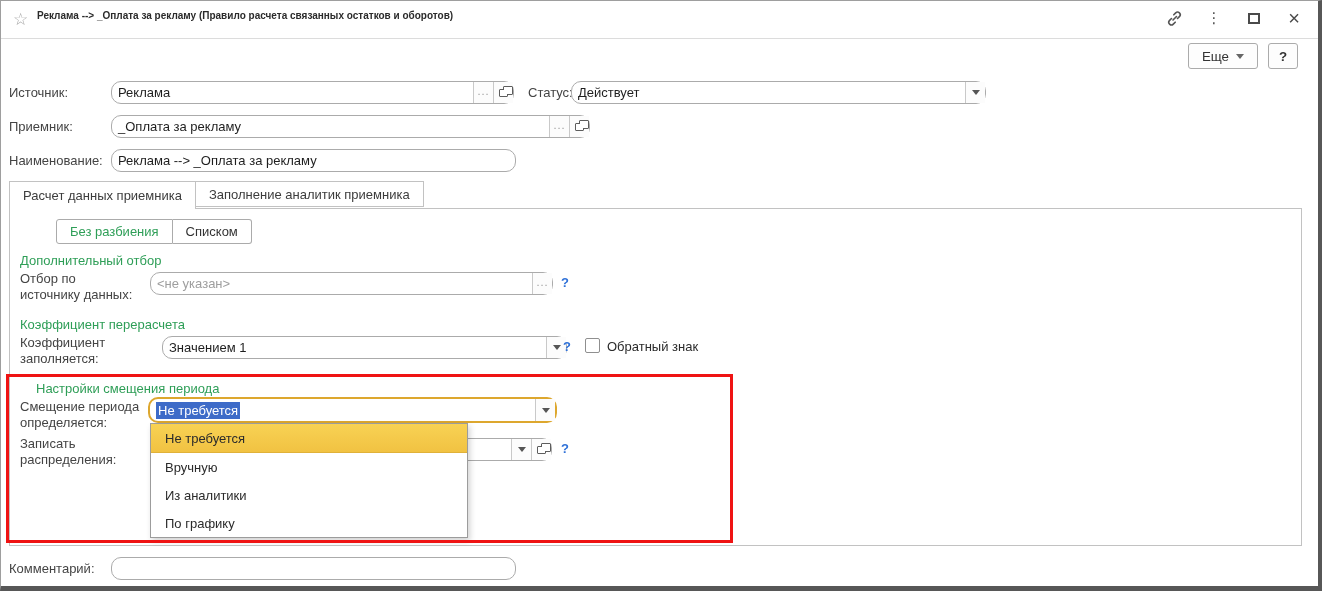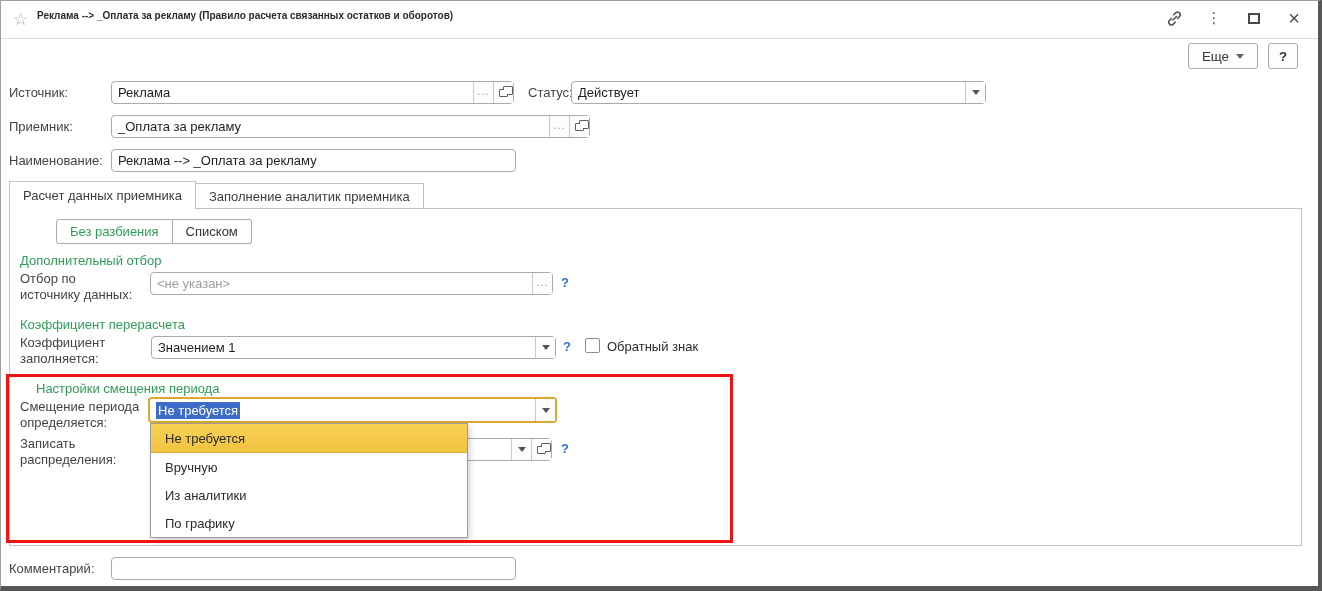--- a/index.html
+++ b/index.html
@@ -26,36 +26,36 @@
          border:1px solid #ababab; border-radius:3px; background:#fdfdfd; color:#333;
          padding:0 13px; cursor:pointer; white-space:nowrap; }
   .btn-primary { background:linear-gradient(#fadd52,#f2cb3e); border-color:#bd9b21; font-weight:bold; color:#3a3000; }
   .cmdbar-left { position:absolute; left:8px; top:42px; display:flex; gap:8px; }
   .cmdbar-right { position:absolute; right:20px; top:42px; display:flex; gap:10px; }
   .btn .carr { margin-left:7px; width:0; height:0; border-left:4px solid transparent; border-right:4px solid transparent; border-top:5px solid #666; }
 
   
   .lbl { position:absolute; color:#444; white-space:nowrap; }
   .field { position:absolute; display:flex; align-items:stretch; height:23px;
-           border:1px solid #ababab; border-radius:4px; background:#fff; }
+           border:1px solid #ababab; border-radius:10px; background:#fff; }
   .field .txt { flex:1; display:flex; align-items:center; padding:0 6px; color:#1e1e1e; overflow:hidden; white-space:nowrap; }
   .field .ph { color:#9e9e9e; }
   .fbtn { width:20px; display:flex; align-items:center; justify-content:center;
           border-left:1px solid #c9c9c9; background:#fcfcfc; cursor:pointer; color:#8a8a8a; }
   .fbtn .dots { font-size:11px; color:#9a9a9a; letter-spacing:1px; margin-top:-4px; }
   .tri { width:0; height:0; border-left:4px solid transparent; border-right:4px solid transparent; border-top:5px solid #555; }
   .open-ic { position:relative; width:9px; height:8px; border:1px solid #5d5d5d; background:#fff; border-radius:1px; }
   .open-ic::before { content:""; position:absolute; top:-4px; left:3px; width:8px; height:7px;
                      border:1px solid #5d5d5d; border-radius:1px; background:#fff; }
   .open-ic::after { content:""; position:absolute; top:0px; left:0px; width:7px; height:6px; background:#fff; }
 
   .help-link { position:absolute; color:#2f71d8; font-weight:bold; cursor:pointer; }
 
   
-  .tabs { position:absolute; left:8px; top:180px; display:flex; align-items:flex-end; z-index:2; }
+  .tabs { position:absolute; left:8px; top:180px; display:flex; align-items:flex-start; z-index:2; }
   .tab { display:flex; align-items:center; padding:0 13px; border:1px solid #c2c2c2; background:#fff;
          cursor:pointer; white-space:nowrap; color:#3c3c3c; }
   .tab.active { height:28px; border-bottom:none; position:relative; z-index:3; }
   .tab.inactive { height:26px; border-left:none; margin-bottom:0px; }
 
   .panel { position:absolute; left:8px; top:207px; width:1293px; height:338px;
            border:1px solid #c2c2c2; background:#fff; }
 
   
   .seg { position:absolute; left:10px; top:10px; display:flex; }
@@ -167,21 +167,21 @@
       <span class="txt ph">&lt;не указан&gt;</span>
       <span class="fbtn">
           <span class="dots">...</span>
         </span>
     </div>
     <span class="help-link" style="left:551px; top:66px;">?</span>
 
     <span class="section-title" style="left:10px; top:108px;">Коэффициент перерасчета</span>
     <span class="lbl" style="left:10px; top:126px;">Коэффициент</span>
     <span class="lbl" style="left:10px; top:142px;">заполняется:</span>
-    <div class="field" style="left:141px; top:127px; width:405px;">
+    <div class="field" style="left:152px; top:127px; width:405px;">
       <span class="txt">Значением 1</span>
       <span class="fbtn">
           <span class="tri"></span>
         </span>
     </div>
     <span class="help-link" style="left:553px; top:130px;">?</span>
     <span class="checkbox" style="left:575px; top:129px;"></span>
     <span class="lbl" style="left:597px; top:130px; color:#2b2b2b;">Обратный знак</span>
 
     <span class="section-title" style="left:10px; top:172px;margin-left:16px;">Настройки смещения периода</span>

